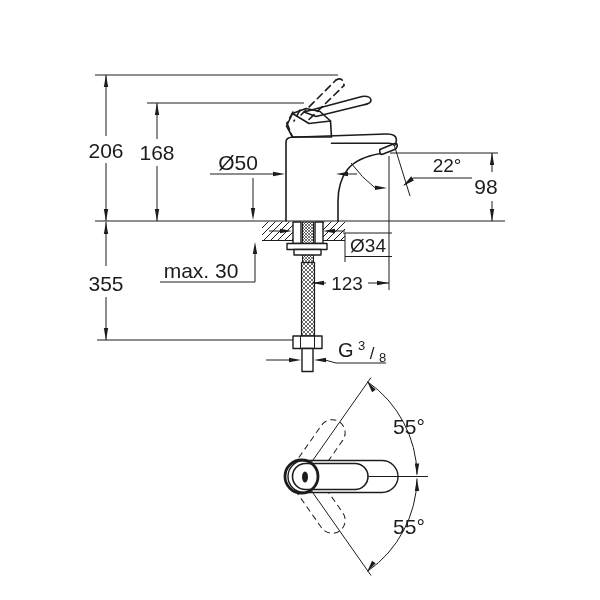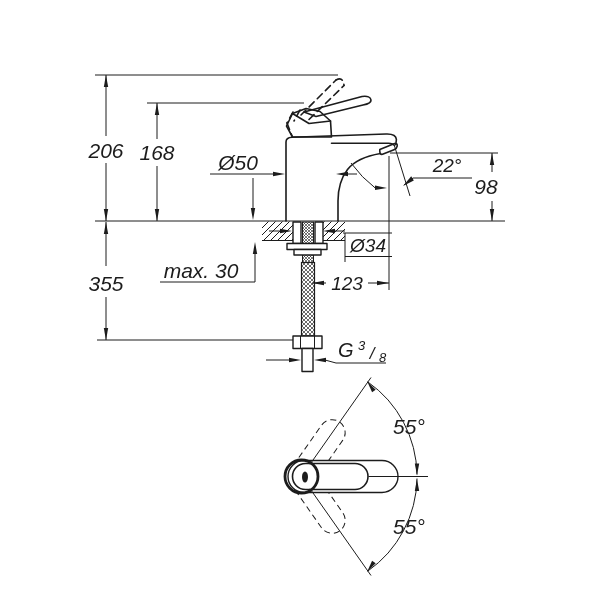--- a/index.html
+++ b/index.html
@@ -1,16 +1,16 @@
 <!DOCTYPE html>
 <html><head>
 <meta charset="utf-8">
 <style>
   html,body{margin:0;padding:0;background:#fff;}
-  .stage{position:relative;width:600px;height:600px;background:#fff;font-family:"Liberation Sans",sans-serif;font-style:italic;}
+  .stage{position:relative;width:600px;height:600px;background:#fff;font-family:"Liberation Sans",sans-serif;}
   svg{display:block}
   .ol{stroke:#1c1c1c;fill:none;stroke-width:1.6;stroke-linejoin:round;stroke-linecap:round}
   .olw{stroke:#1c1c1c;fill:#fff;stroke-width:1.4;stroke-linejoin:round}
   .dl{stroke:#1c1c1c;fill:none;stroke-width:1;stroke-linecap:butt}
   .ah{fill:#1c1c1c;stroke:none}
   .dash{stroke-dasharray:7 4.5}
   .dash2{stroke-dasharray:6 4}
   .dim{fill:#1c1c1c;font-size:21px;text-anchor:middle}
   .dims{fill:#1c1c1c;font-size:19px;text-anchor:middle}
   .bold{stroke-width:2.8}

